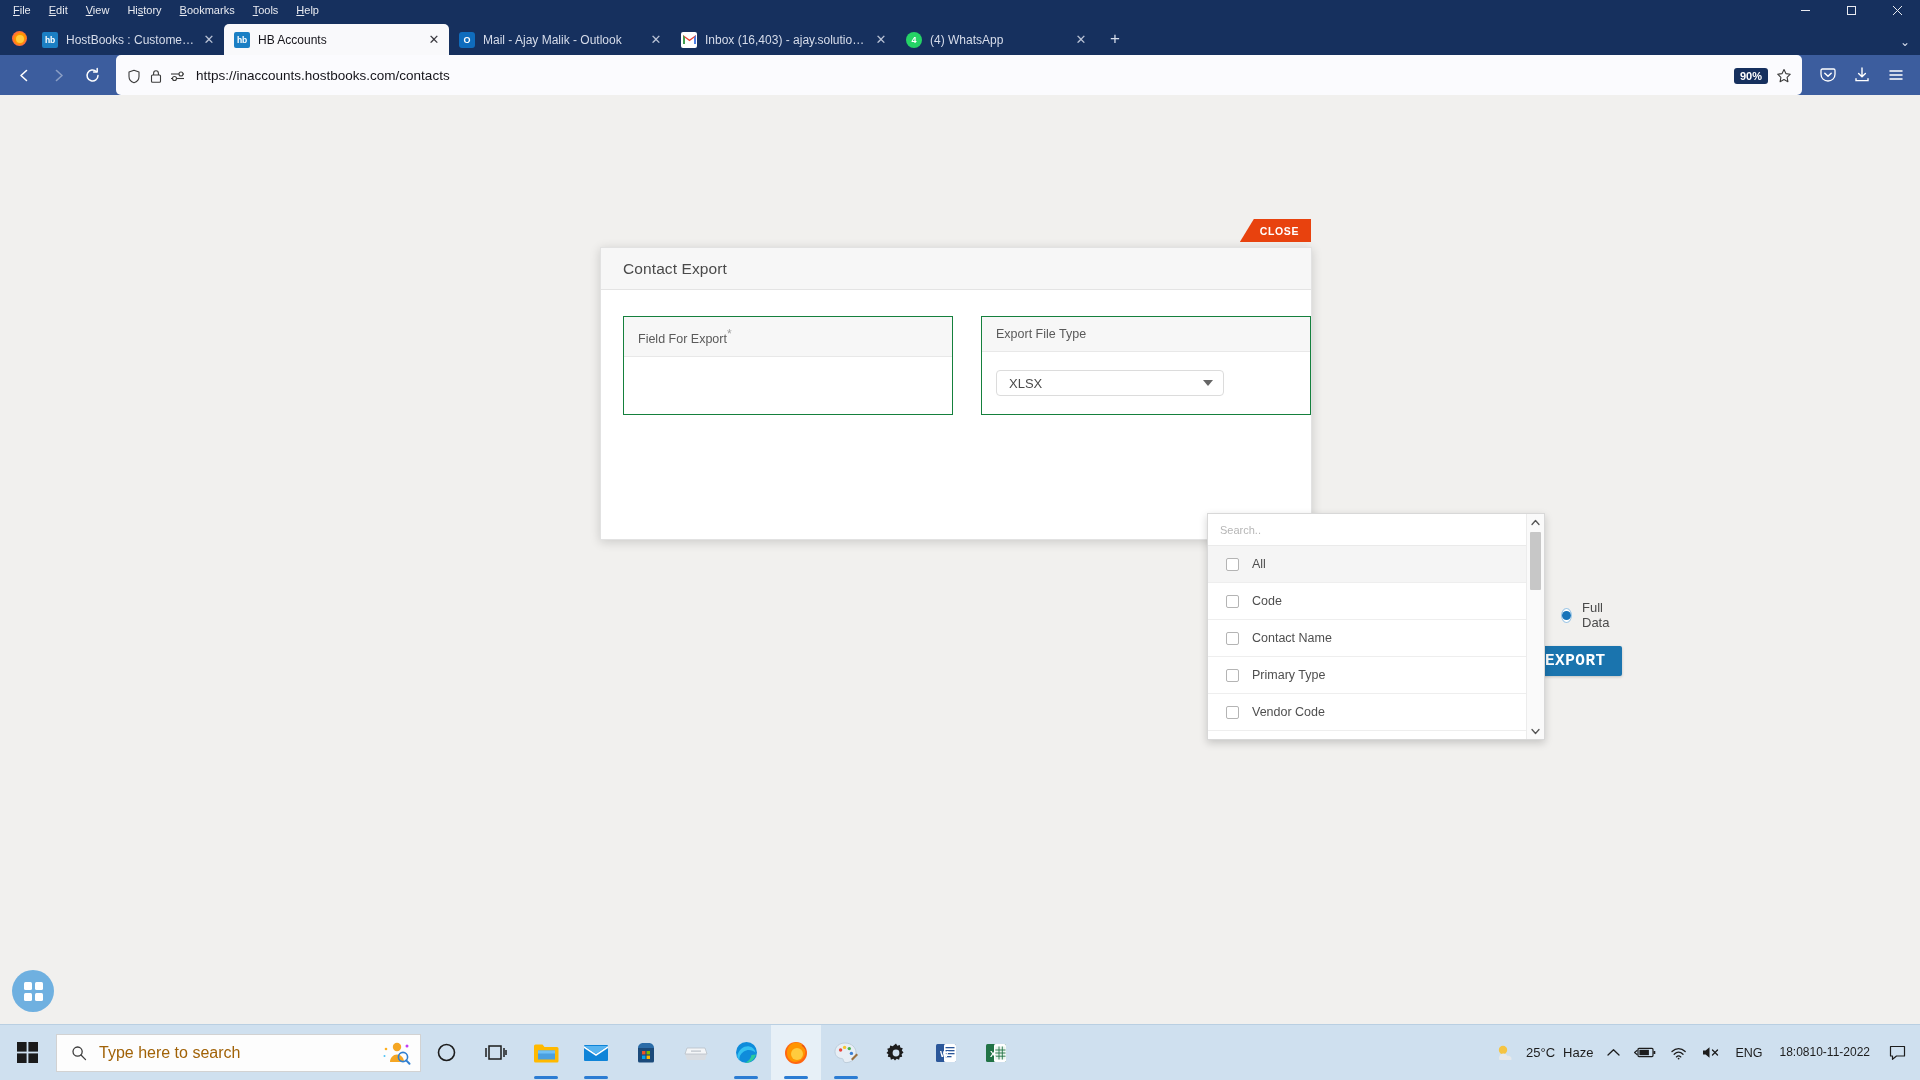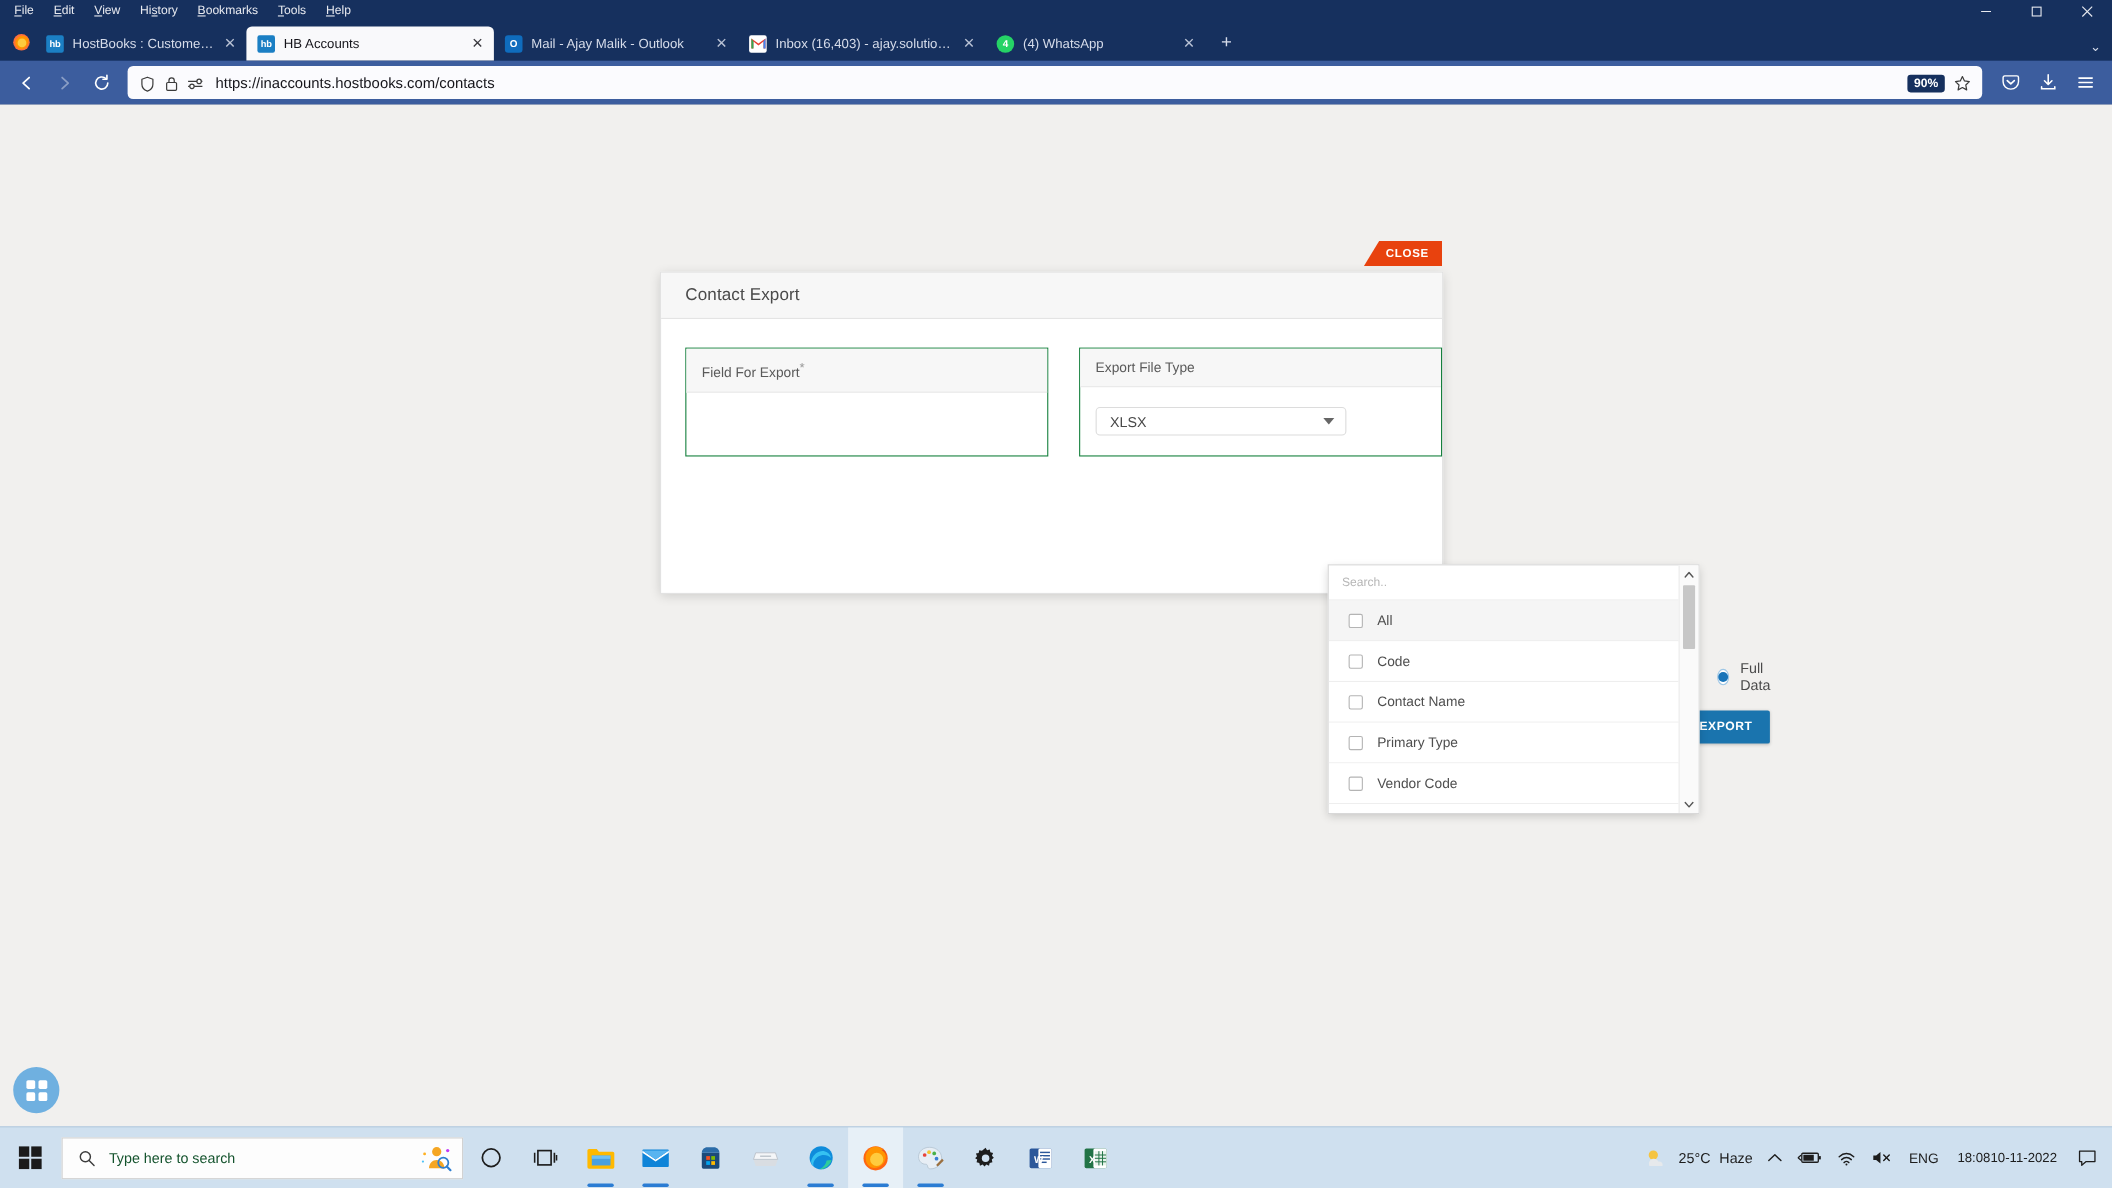--- a/index.html
+++ b/index.html
@@ -122,21 +122,21 @@
     width: 32px; height: 32px;
     display: flex; align-items: center; justify-content: center;
     border-radius: 4px;
     color: #ffffff;
     flex: 0 0 32px;
     margin-right: 2px;
   }
   .navbtn.disabled { opacity: .4; }
   #urlbar {
     flex: 1 1 auto;
-    height: 30px;
+    height: 40px;
     background: #fbfbfe;
     border-radius: 5px;
     display: flex; align-items: center;
     margin: 0 8px 0 6px;
     padding: 2px 6px 0 8px;
     min-width: 0;
   }
   .url-icon {
     width: 20px; height: 20px;
     display: flex; align-items: center; justify-content: center;
@@ -273,29 +273,29 @@
     background: #1874b9;
   }
   #radio-label { font-size: 13px; color: #4a4a4a; }
 
   #export-btn {
     position: absolute;
     left: 928px; top: 398px;
     height: 30px;
     background: #1a74ae;
     color: #fff;
-    font-size: 11px;
+    font-size: 16px;
     font-weight: bold;
     letter-spacing: .5px;
     border: none;
     border-radius: 2px;
     padding: 4px 16px;
     display: flex; align-items: center;
     box-shadow: 0 1px 3px rgba(0,0,0,0.2);
-    font-family: Liberation Sans, sans-serif;
+    font-family: Liberation Mono, monospace;
   }
 
   
   #dropdown {
     position: absolute;
     left: 606px; top: 265px;
     width: 338px;
     background: #fff;
     border: 1px solid #d8d8d8;
     box-shadow: 0 3px 8px rgba(0,0,0,0.18);
@@ -397,21 +397,21 @@
   }
   #search-box {
     width: 365px; height: 38px;
     background: #fdfdfd;
     border: 1px solid #d2d2d2;
     display: flex; align-items: center;
     padding: 0 8px 0 14px;
     margin-left: 2px;
   }
   #search-box .s-text {
-    font-size: 13px; color: #14532d;
+    font-size: 16px; color: #a16207;
     margin-left: 12px; flex: 1 1 auto;
     line-height: 18px;
   }
   .tb-icon {
     width: 50px; height: 56px;
     display: flex; align-items: center; justify-content: center;
     position: relative;
   }
   .tb-icon.running::after {
     content: ''; position: absolute;

